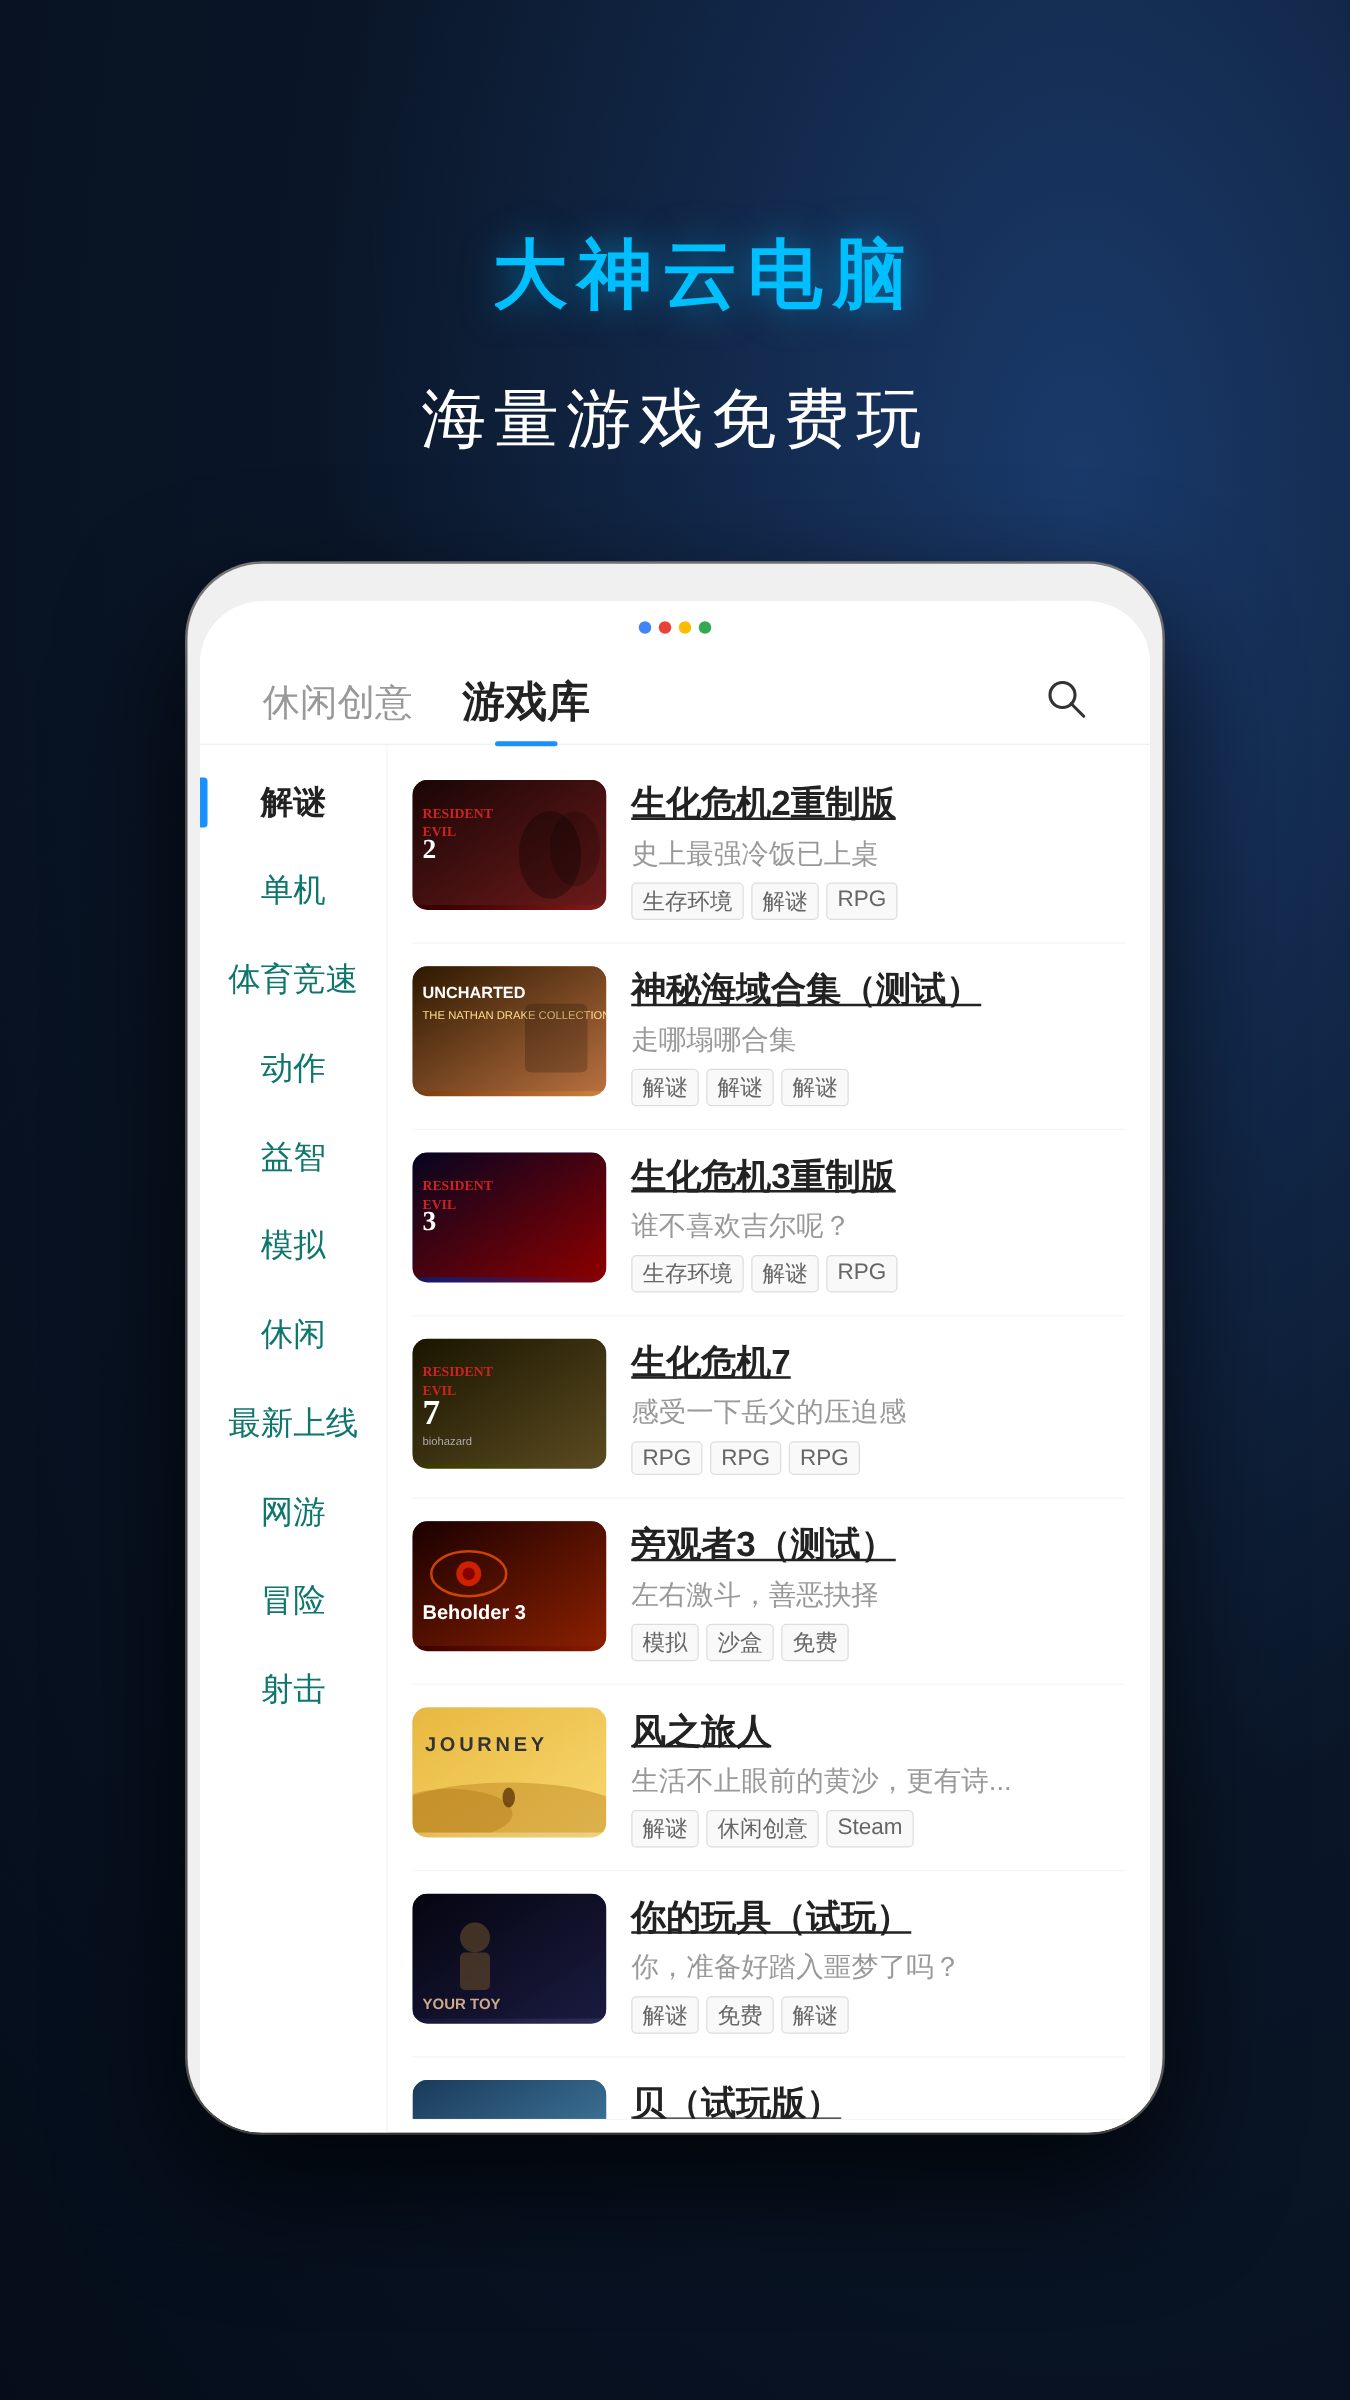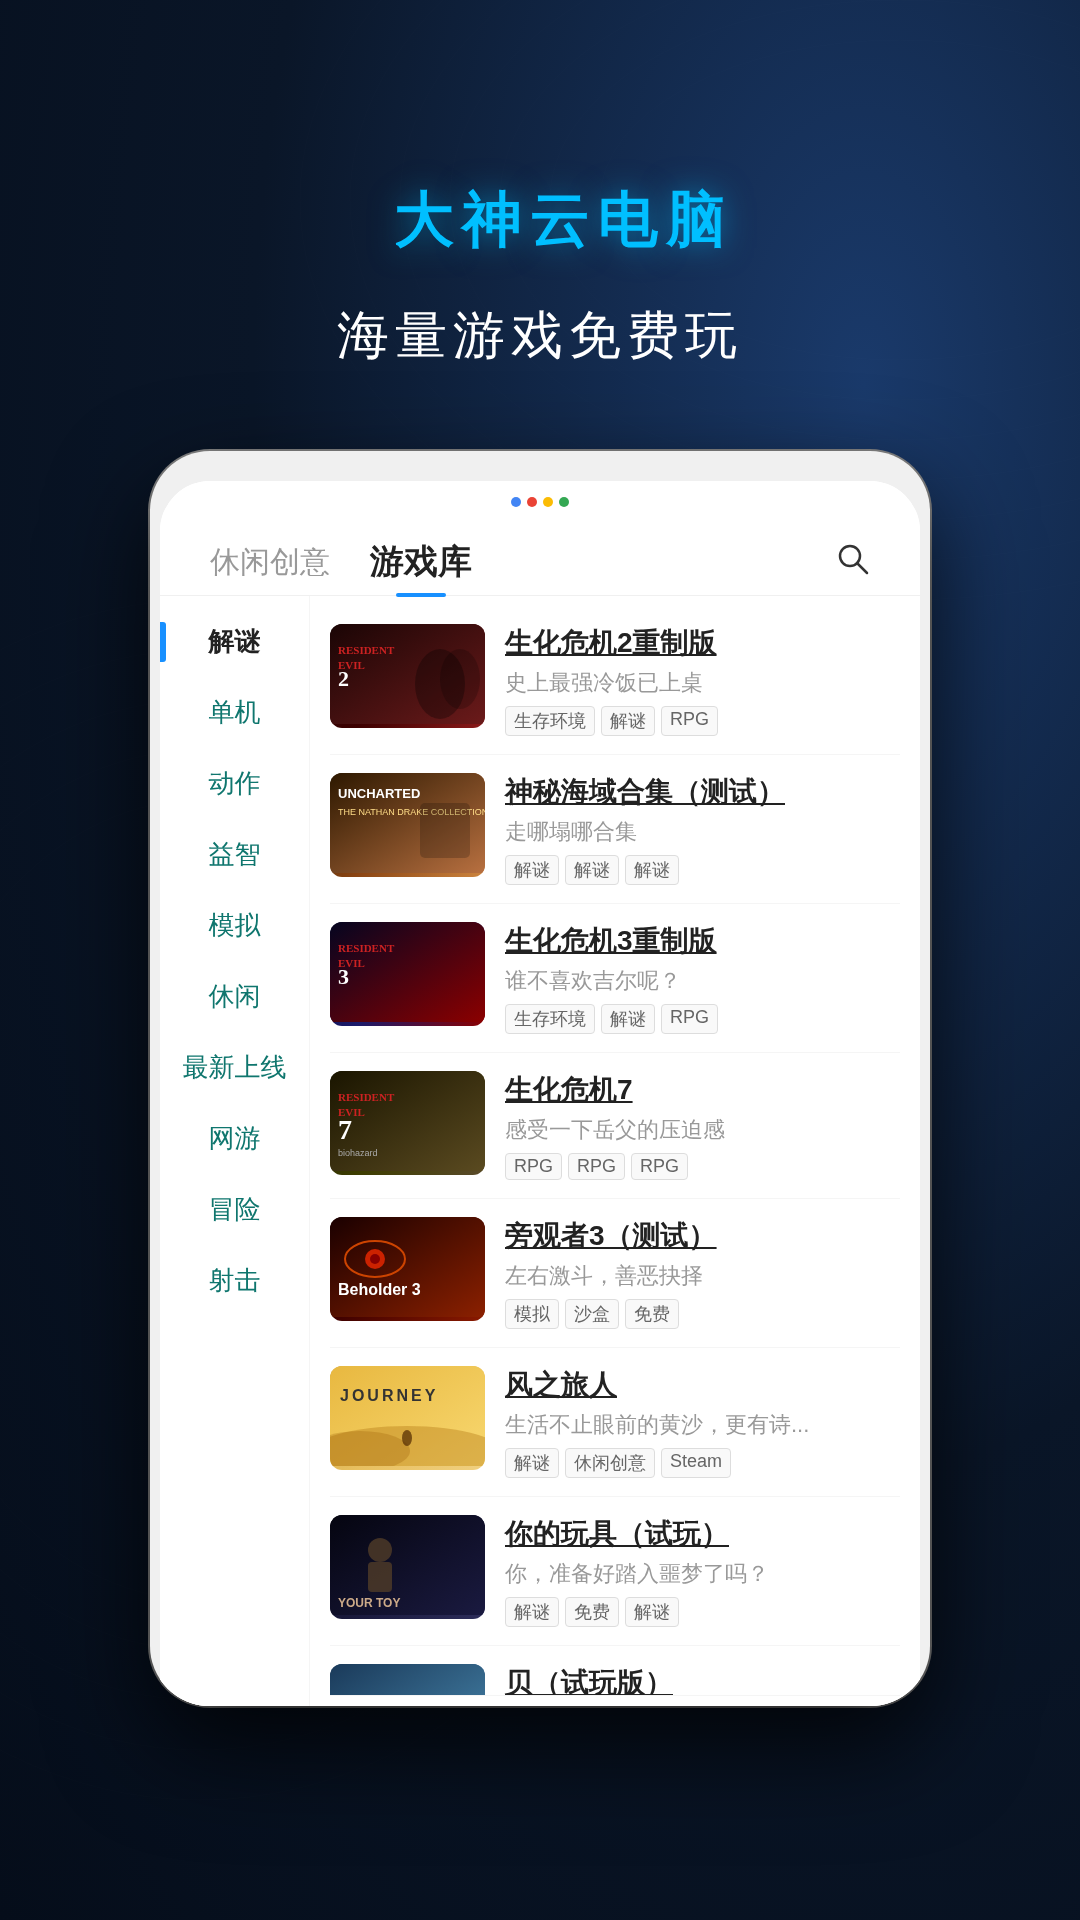--- a/index.html
+++ b/index.html
@@ -301,20 +301,21 @@
           <circle cx="16" cy="16" r="10" stroke="#333" stroke-width="2.5"></circle>
           <line x1="23" y1="23" x2="33" y2="33" stroke="#333" stroke-width="2.5" stroke-linecap="round"></line>
         </svg>
       </span>
     </div>
 
     <div class="content-area">
       <div class="sidebar">
         <div class="sidebar-item active">解谜</div>
         <div class="sidebar-item">单机</div>
+        <div class="sidebar-item">体育竞速</div>
         <div class="sidebar-item">动作</div>
         <div class="sidebar-item">益智</div>
         <div class="sidebar-item">模拟</div>
         <div class="sidebar-item">休闲</div>
         <div class="sidebar-item">最新上线</div>
         <div class="sidebar-item">网游</div>
         <div class="sidebar-item">冒险</div>
         <div class="sidebar-item">射击</div>
       </div>
 

